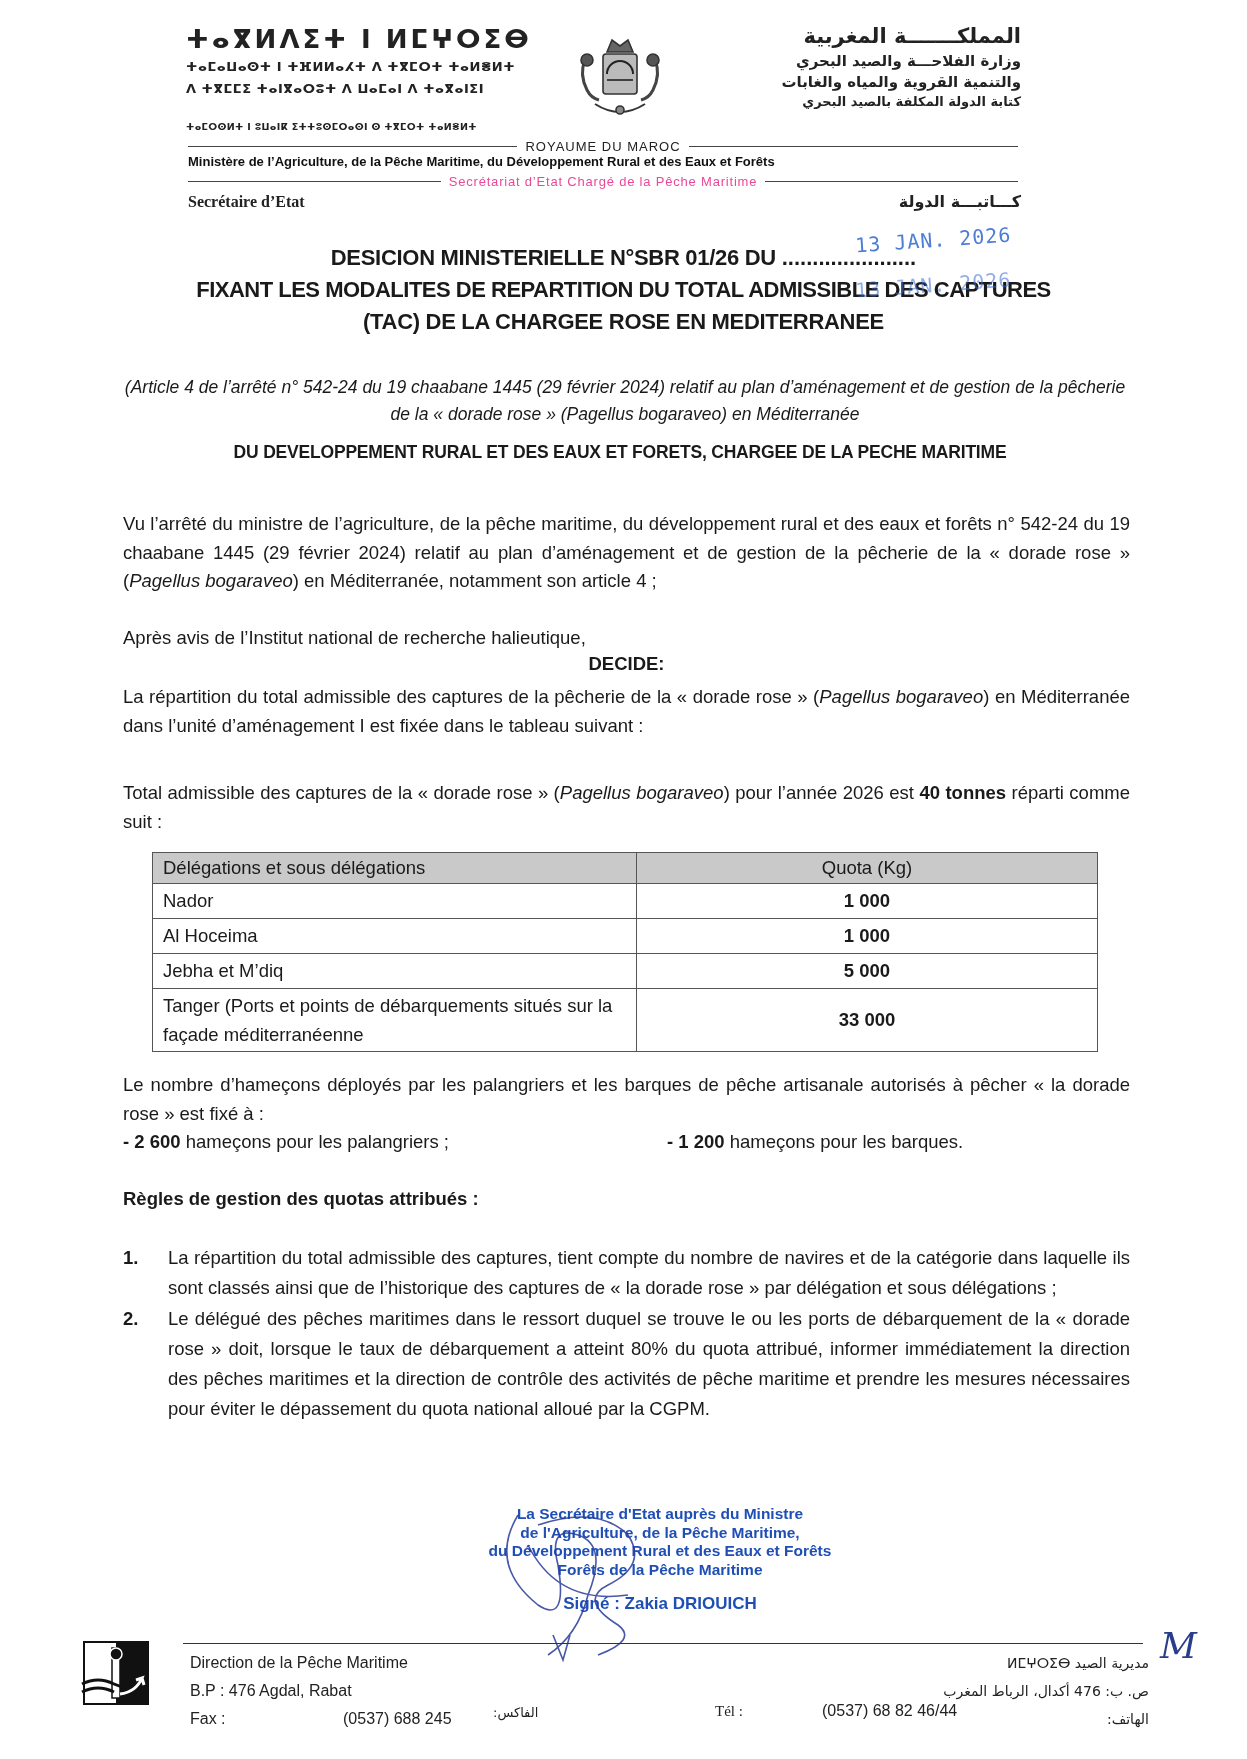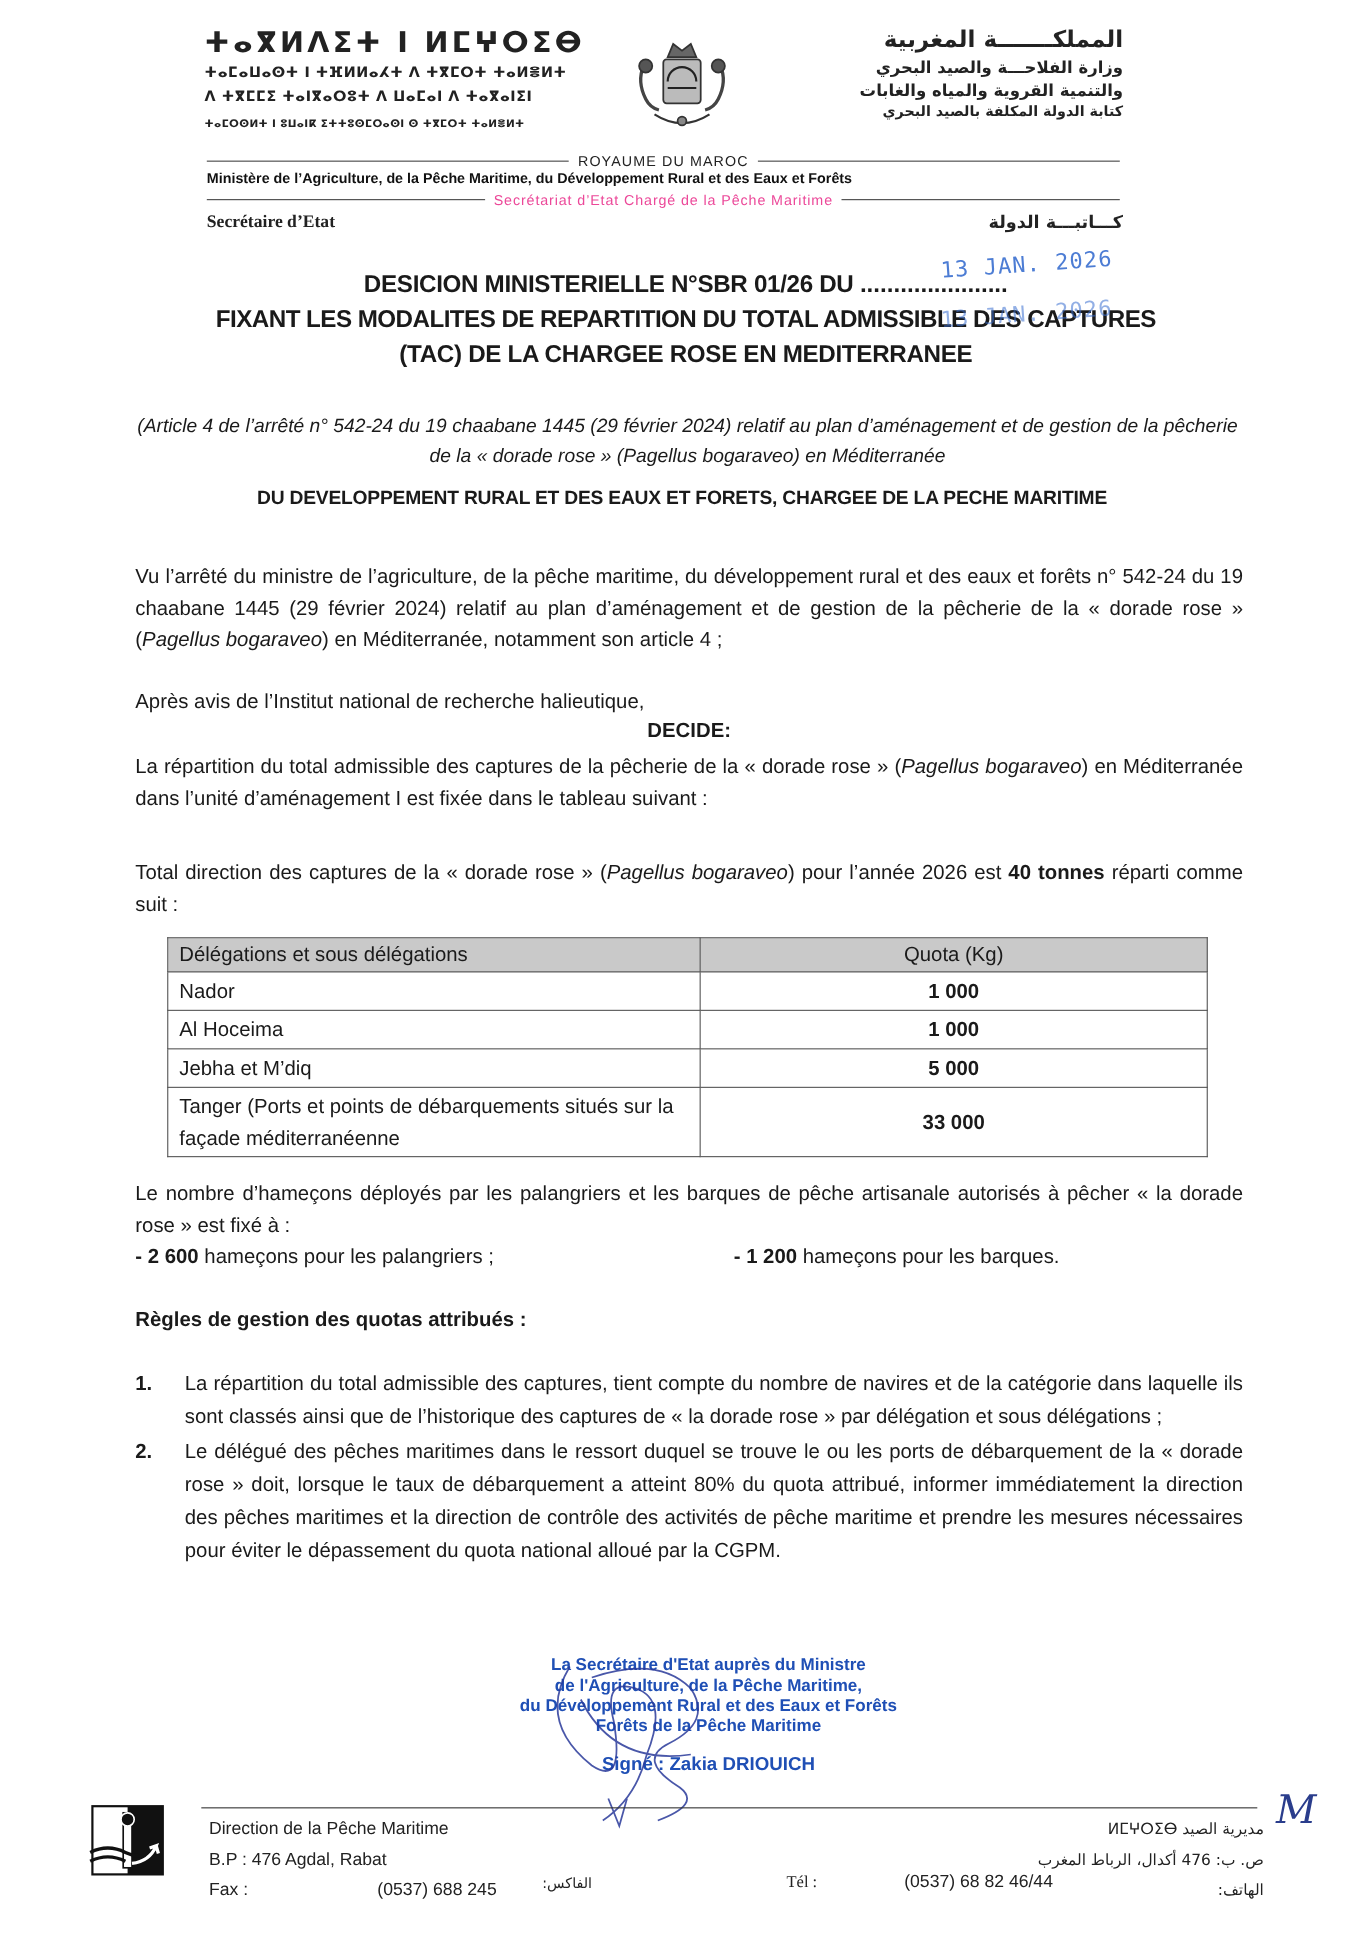--- a/index.html
+++ b/index.html
@@ -14,21 +14,21 @@
 
     
     .tifinagh {
       left: 186px; top: 26px; width: 350px;
       font-family: "DejaVu Sans", sans-serif;
       color: #222;
       line-height: 1;
     }
     .tifinagh .l1 { font-size: 26px; letter-spacing: 3px; font-weight: bold; margin-bottom: 8px; }
     .tifinagh .l2 { font-size: 13px; letter-spacing: 0.5px; margin-bottom: 9px; font-weight: bold; }
-    .tifinagh .l3 { font-size: 13px; letter-spacing: 0.5px; margin-bottom: 13px; font-weight: bold; }
+    .tifinagh .l3 { font-size: 13px; letter-spacing: 0.5px; margin-bottom: 27px; font-weight: bold; }
     .tifinagh .l4 { font-size: 9.5px; letter-spacing: 0.3px; font-weight: bold; }
 
     .arabic-head {
       right: 226px; top: 24px; width: 340px;
       direction: rtl; text-align: right;
       font-family: "DejaVu Sans", sans-serif;
       color: #222; font-weight: bold;
     }
     .arabic-head .a1 { font-size: 21px; margin-bottom: 4px; letter-spacing: 1px; }
     .arabic-head .a2 { font-size: 15px; margin-bottom: 3px; }
@@ -148,21 +148,21 @@
     .rules-list {
       left: 123px; top: 1243px; width: 1007px;
       font-size: 18.5px; line-height: 30px; list-style: none;
     }
     .rules-list li { display: flex; margin-bottom: 1px; }
     .rules-list .num { width: 45px; font-weight: bold; flex-shrink: 0; }
     .rules-list .txt { flex: 1; text-align: justify; }
 
     
     .signature-block {
-      left: 464px; top: 1505px; width: 360px;
+      left: 480px; top: 1505px; width: 360px;
       text-align: center; color: #1f4fb5;
       font-family: "Liberation Sans", sans-serif;
       font-weight: bold; font-size: 15.5px; line-height: 18.5px;
     }
     .signature-block .sig-name { margin-top: 16px; font-size: 17px; }
     .sig-scribble { left: 478px; top: 1505px; width: 300px; height: 160px; pointer-events: none; }
 
     
     .footer-logo { left: 80px; top: 1640px; width: 72px; height: 66px; }
     .footer-rule { left: 183px; top: 1643px; width: 960px; height: 1px; background: #333; }
@@ -241,21 +241,21 @@
   <div>DU DEVELOPPEMENT RURAL ET DES EAUX ET FORETS, CHARGEE DE LA PECHE MARITIME</div>
 </div>
 
 <p class="abs body-text vu"><span>Vu  l’arrêté du ministre de l’agriculture, de la pêche maritime, du développement rural et des eaux et forêts n° 542-24 du 19 chaabane 1445 (29 février 2024) relatif au plan d’aménagement et de gestion de la pêcherie de la « dorade rose » (</span><i>Pagellus bogaraveo</i><span>) en Méditerranée, notamment son article 4 ;</span></p>
 
 <p class="abs body-text apres">Après avis de l’Institut national de recherche halieutique,</p>
 <div class="abs decide">DECIDE:</div>
 
 <p class="abs body-text repartition"><span>La répartition du total admissible des captures de la pêcherie de la « dorade rose » (</span><i>Pagellus bogaraveo</i><span>) en Méditerranée dans l’unité d’aménagement I est fixée dans le tableau suivant :</span></p>
 
-<p class="abs body-text total"><span>Total direction des captures de la « dorade rose » (</span><i>Pagellus bogaraveo</i><span>) pour l’année 2026 est </span><b>40 tonnes</b><span> réparti comme suit :</span></p>
+<p class="abs body-text total"><span>Total admissible des captures de la « dorade rose » (</span><i>Pagellus bogaraveo</i><span>) pour l’année 2026 est </span><b>40 tonnes</b><span> réparti comme suit :</span></p>
 
 <table class="abs quota-table">
   <thead>
     <tr>
       <th class="c1">Délégations et sous délégations</th>
       <th class="c2">Quota (Kg)</th>
     </tr>
   </thead>
   <tbody>
     <tr>

